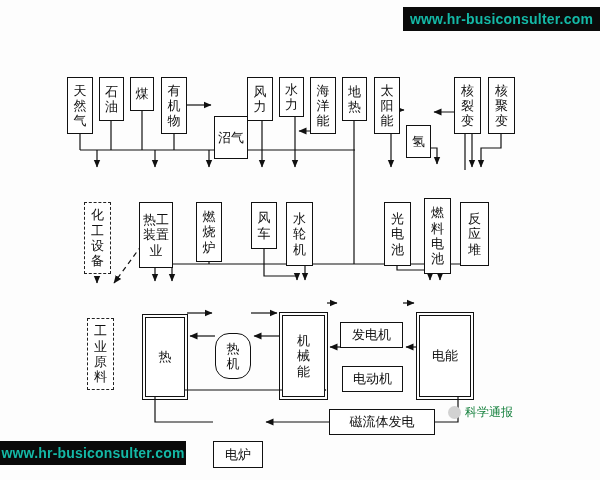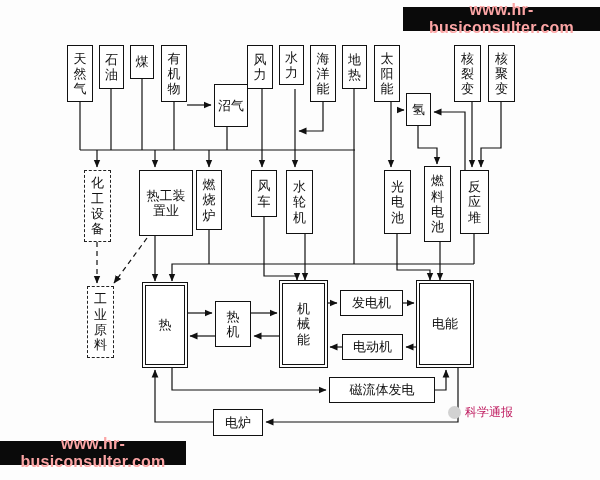--- a/index.html
+++ b/index.html
@@ -6,36 +6,36 @@
   .canvas {
     position:relative; width:600px; height:480px; margin:0 auto;
     background:#fdfdfd; overflow:hidden;
     font-family:"Liberation Sans","DejaVu Sans",sans-serif;
   }
   .node {
     position:absolute; box-sizing:border-box; z-index:2;
     background:#fff; border:1px solid #111; color:#111;
     font-size:13px; line-height:1.18; padding:2px;
     display:flex; align-items:center; justify-content:center;
-    text-align:center; word-break:break-all;
+    text-align:center; word-break:break-all;margin-top:32px;
   }
   .dashed { border:1px dashed #222; }
   .dbl { outline:1px solid #111; outline-offset:2px; padding:0 12px; }
-  .p10 { padding:0 10px; }
+  .p10 { padding:0 10px;border-radius:14px; }
   .hx { white-space:nowrap; padding:7px 4px; }
   .arrows { position:absolute; left:0; top:0; z-index:1; }
   .bar {
-    position:absolute; z-index:3; background:#0a0a0a; color:#fca5a5;
-    font-size:16px; font-weight:bold; letter-spacing:.2px;
+    position:absolute; z-index:3; background:#0a0a0a; color:#14b8a6;
+    font-size:14px; font-weight:bold; letter-spacing:.2px;
     display:flex; align-items:center; justify-content:center;text-align:center;
   }
   .journal {
     position:absolute; left:448px; top:404px; z-index:1;
     display:flex; align-items:center; gap:4px;
-    color:#be185d; font-size:12px;
+    color:#15803d; font-size:12px;
   }
   .journal .dot { width:13px; height:13px; border-radius:50%; background:#d2d2d2; }
 </style>
 </head>
 <body>
 
 <div class="canvas">
 
   <svg class="arrows" width="600" height="480" viewBox="0 0 600 480">
     <defs>
@@ -109,21 +109,21 @@
   <div class="node" style="left:247px;top:45px;width:26px;height:44px">风力</div>
   <div class="node" style="left:279px;top:45px;width:25px;height:40px">水力</div>
   <div class="node" style="left:310px;top:45px;width:26px;height:57px">海洋能</div>
   <div class="node" style="left:342px;top:45px;width:25px;height:44px">地热</div>
   <div class="node" style="left:374px;top:45px;width:26px;height:57px">太阳能</div>
   <div class="node" style="left:406px;top:93px;width:25px;height:33px">氢</div>
   <div class="node" style="left:454px;top:45px;width:27px;height:57px">核裂变</div>
   <div class="node" style="left:488px;top:45px;width:27px;height:57px">核聚变</div>
 
   <div class="node dashed" style="left:84px;top:170px;width:27px;height:72px">化工设备</div>
-  <div class="node" style="left:139px;top:170px;width:54px;height:66px">热工装置业</div>
+  <div class="node" style="left:139px;top:170px;width:34px;height:66px">热工装置业</div>
   <div class="node" style="left:196px;top:170px;width:26px;height:60px">燃烧炉</div>
   <div class="node" style="left:251px;top:170px;width:26px;height:47px">风车</div>
   <div class="node" style="left:286px;top:170px;width:27px;height:64px">水轮机</div>
   <div class="node" style="left:384px;top:170px;width:27px;height:64px">光电池</div>
   <div class="node" style="left:424px;top:166px;width:27px;height:76px">燃料电池</div>
   <div class="node" style="left:460px;top:170px;width:29px;height:64px">反应堆</div>
 
   <div class="node dashed" style="left:87px;top:286px;width:27px;height:72px">工业原料</div>
   <div class="node dbl" style="left:145px;top:285px;width:40px;height:80px">热</div>
   <div class="node p10" style="left:215px;top:301px;width:36px;height:46px">热机</div>

